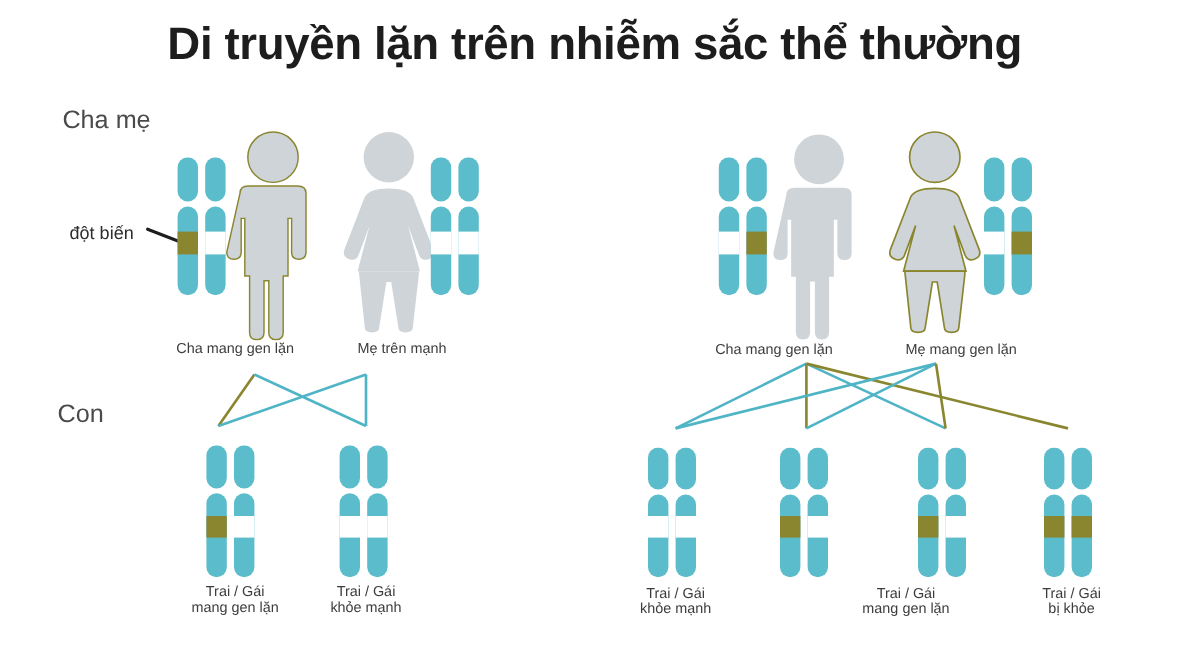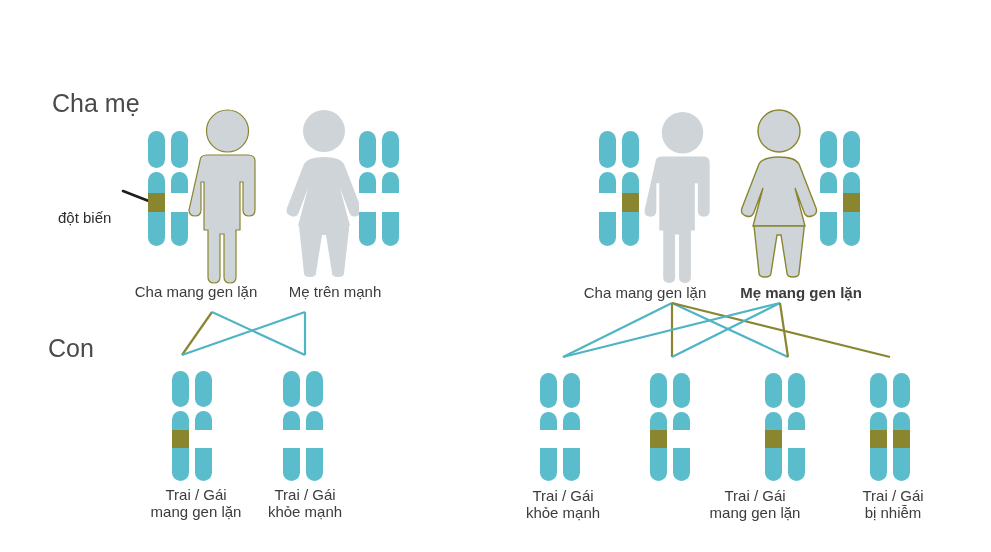--- a/index.html
+++ b/index.html
@@ -20,64 +20,65 @@
     font-size:38px;
     font-weight:bold;
     letter-spacing:-0.3px;
     color:#1d1d1d;
     font-family:"Liberation Sans","DejaVu Sans",sans-serif;
   }
 
   
   .section-label{
     position:absolute;
-    font-size:25px;
+    font-size:21px;
     color:#4a4a4a;
     font-weight:400;
     white-space:nowrap;
   }
   #label-parents{left:52px;top:89px;}
   #label-children{left:48px;top:334px;}
 
   .mutation-label{
     position:absolute;left:58px;top:186px;
-    font-size:15px;color:#2d2d2d;white-space:nowrap;margin-top:23px;
+    font-size:15px;color:#2d2d2d;white-space:nowrap;
   }
 
   
   .person{position:absolute;}
   .person svg{display:block;overflow:visible;}
 
   
   .chr-pair{position:absolute;}
   .chr-pair svg{display:block;}
 
   
   .caption{
     position:absolute;
     text-align:center;
-    font-size:15px;
+    font-size:12px;
     line-height:1.18;
     color:#3c3c3c;
     white-space:nowrap;
     transform:translateX(-50%);
   }
   .caption.two-line{line-height:1.12;}
 
   
   .connectors{position:absolute;left:0;top:0;width:991px;height:552px;pointer-events:none;}
 
   
   .arrow-layer{position:absolute;left:0;top:0;width:991px;height:552px;pointer-events:none;}
 </style>
 </head>
 <body>
 
 <div id="stage">
 
+  <div class="title">Di truyền lặn trên nhiễm sắc thể thường</div>
 
   <div class="section-label" id="label-parents">Cha mẹ</div>
   <div class="section-label" id="label-children">Con</div>
   <div class="mutation-label">đột biến</div>
 
   <svg class="arrow-layer" viewBox="0 0 991 552">
     <line x1="123" y1="191" x2="159" y2="205" stroke="#1d1d1d" stroke-width="2.6" stroke-linecap="round"></line>
     <polygon points="161,206 150,200 152,208" fill="#1d1d1d"></polygon>
   </svg>
 
@@ -168,21 +169,21 @@
       </g>
       <g>
         <rect x="25" y="0" width="17" height="37" rx="8.5" fill="#5bbccb"></rect>
         <rect x="25" y="41" width="17" height="74" rx="8.5" fill="#5bbccb"></rect>
         <rect x="25" y="62" width="17" height="19" fill="#8a8630"></rect>
       </g>
     </svg>
   </div>
 
   <div class="caption" style="left:645px;top:284px;">Cha mang gen lặn</div>
-  <div class="caption" style="left:801px;top:284px;font-weight:bold;">Mẹ mang gen lặn</div>
+  <div class="caption" style="left:801px;top:284px;">Mẹ mang gen lặn</div>
 
   <svg class="connectors" viewBox="0 0 991 552">
 
     <g>
       <line x1="212" y1="312" x2="182" y2="355" stroke="#8a8630" stroke-width="2.2"></line>
       <line x1="212" y1="312" x2="305" y2="355" stroke="#4fb4c6" stroke-width="2.2"></line>
       <line x1="305" y1="312" x2="182" y2="355" stroke="#4fb4c6" stroke-width="2.2"></line>
       <line x1="305" y1="312" x2="305" y2="355" stroke="#4fb4c6" stroke-width="2.2"></line>
     </g>
 
@@ -299,16 +300,16 @@
   <div class="caption two-line" style="left:563px;top:488px;">
     <div>Trai / Gái</div>
     <div>khỏe mạnh</div>
   </div>
   <div class="caption two-line" style="left:755px;top:488px;">
     <div>Trai / Gái</div>
     <div>mang gen lặn</div>
   </div>
   <div class="caption two-line" style="left:893px;top:488px;">
     <div>Trai / Gái</div>
-    <div>bị nhiễm</div>
+    <div>bị khỏe</div>
   </div>
 
 </div>
 
 </body></html>

